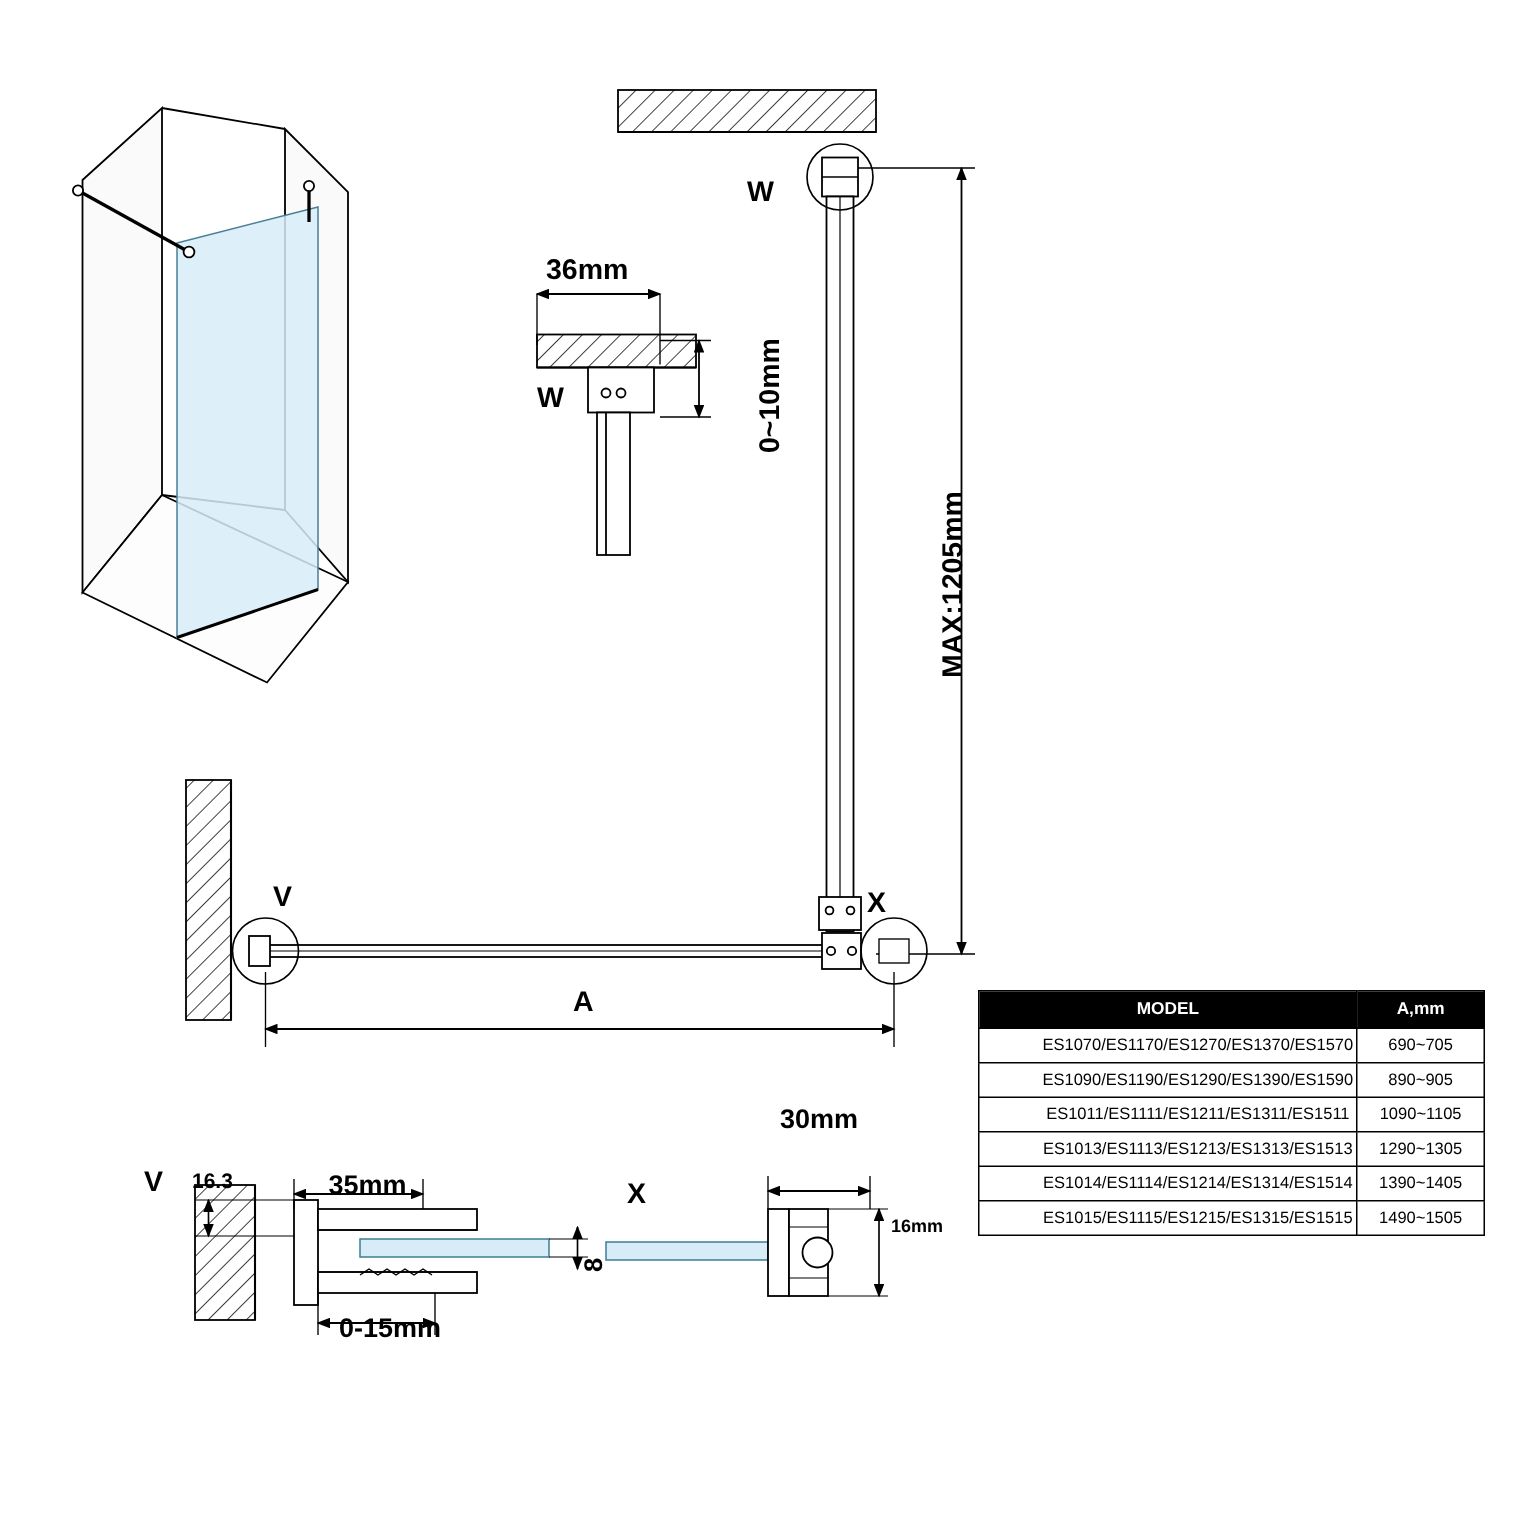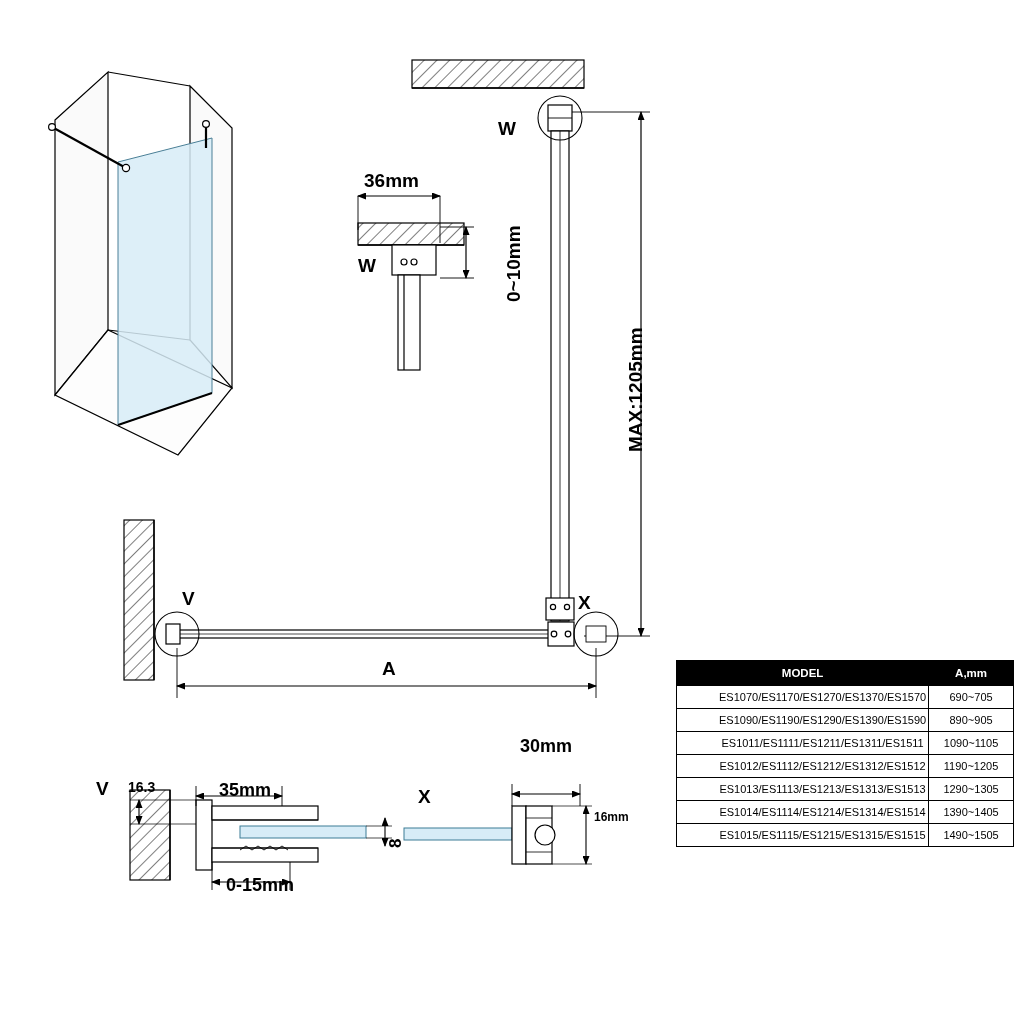--- a/index.html
+++ b/index.html
@@ -2,21 +2,21 @@
 <html><head>
 <meta charset="utf-8">
 <style>
   html,body{margin:0;padding:0;background:#ffffff;}
   body{width:1024px;height:1024px;position:relative;font-family:"Liberation Sans",sans-serif;color:#000;overflow:hidden;}
   .stage{position:absolute;left:0;top:0;width:1024px;height:1024px;}
   svg{position:absolute;left:0;top:0;}
   .lbl{position:absolute;font-family:"Liberation Sans",sans-serif;font-weight:bold;color:#000;white-space:nowrap;}
   .rot90{transform:rotate(-90deg);transform-origin:left top;}
   
-  .spec-table{position:absolute;left:652px;top:660px;width:338px;border-collapse:collapse;margin-left:24px;}
+  .spec-table{position:absolute;left:652px;top:660px;width:338px;border-collapse:collapse;}
   .spec-table th{background:#000;color:#fff;font-size:11.5px;font-weight:bold;padding:6px 2px;text-align:center;border:1px solid #000;}
   .spec-table td{font-size:11px;padding:5px 2px;text-align:center;border:1px solid #000;background:#fff;}
   .spec-table td.model{font-size:11px;padding-left:42px;}
   .spec-table td.val{font-size:11px;}
   .col-model{width:236px;}
   .col-a{width:102px;}
 </style>
 </head>
 <body>
 
@@ -210,24 +210,20 @@
         </tr>
       <tr>
           <td class="model">ES1090/ES1190/ES1290/ES1390/ES1590</td>
           <td class="val">890~905</td>
         </tr>
       <tr>
           <td class="model">ES1011/ES1111/ES1211/ES1311/ES1511</td>
           <td class="val">1090~1105</td>
         </tr>
       <tr>
-          <td class="model">ES1012/ES1112/ES1212/ES1312/ES1512</td>
-          <td class="val">1190~1205</td>
-        </tr>
-      <tr>
           <td class="model">ES1013/ES1113/ES1213/ES1313/ES1513</td>
           <td class="val">1290~1305</td>
         </tr>
       <tr>
           <td class="model">ES1014/ES1114/ES1214/ES1314/ES1514</td>
           <td class="val">1390~1405</td>
         </tr>
       <tr>
           <td class="model">ES1015/ES1115/ES1215/ES1315/ES1515</td>
           <td class="val">1490~1505</td>

